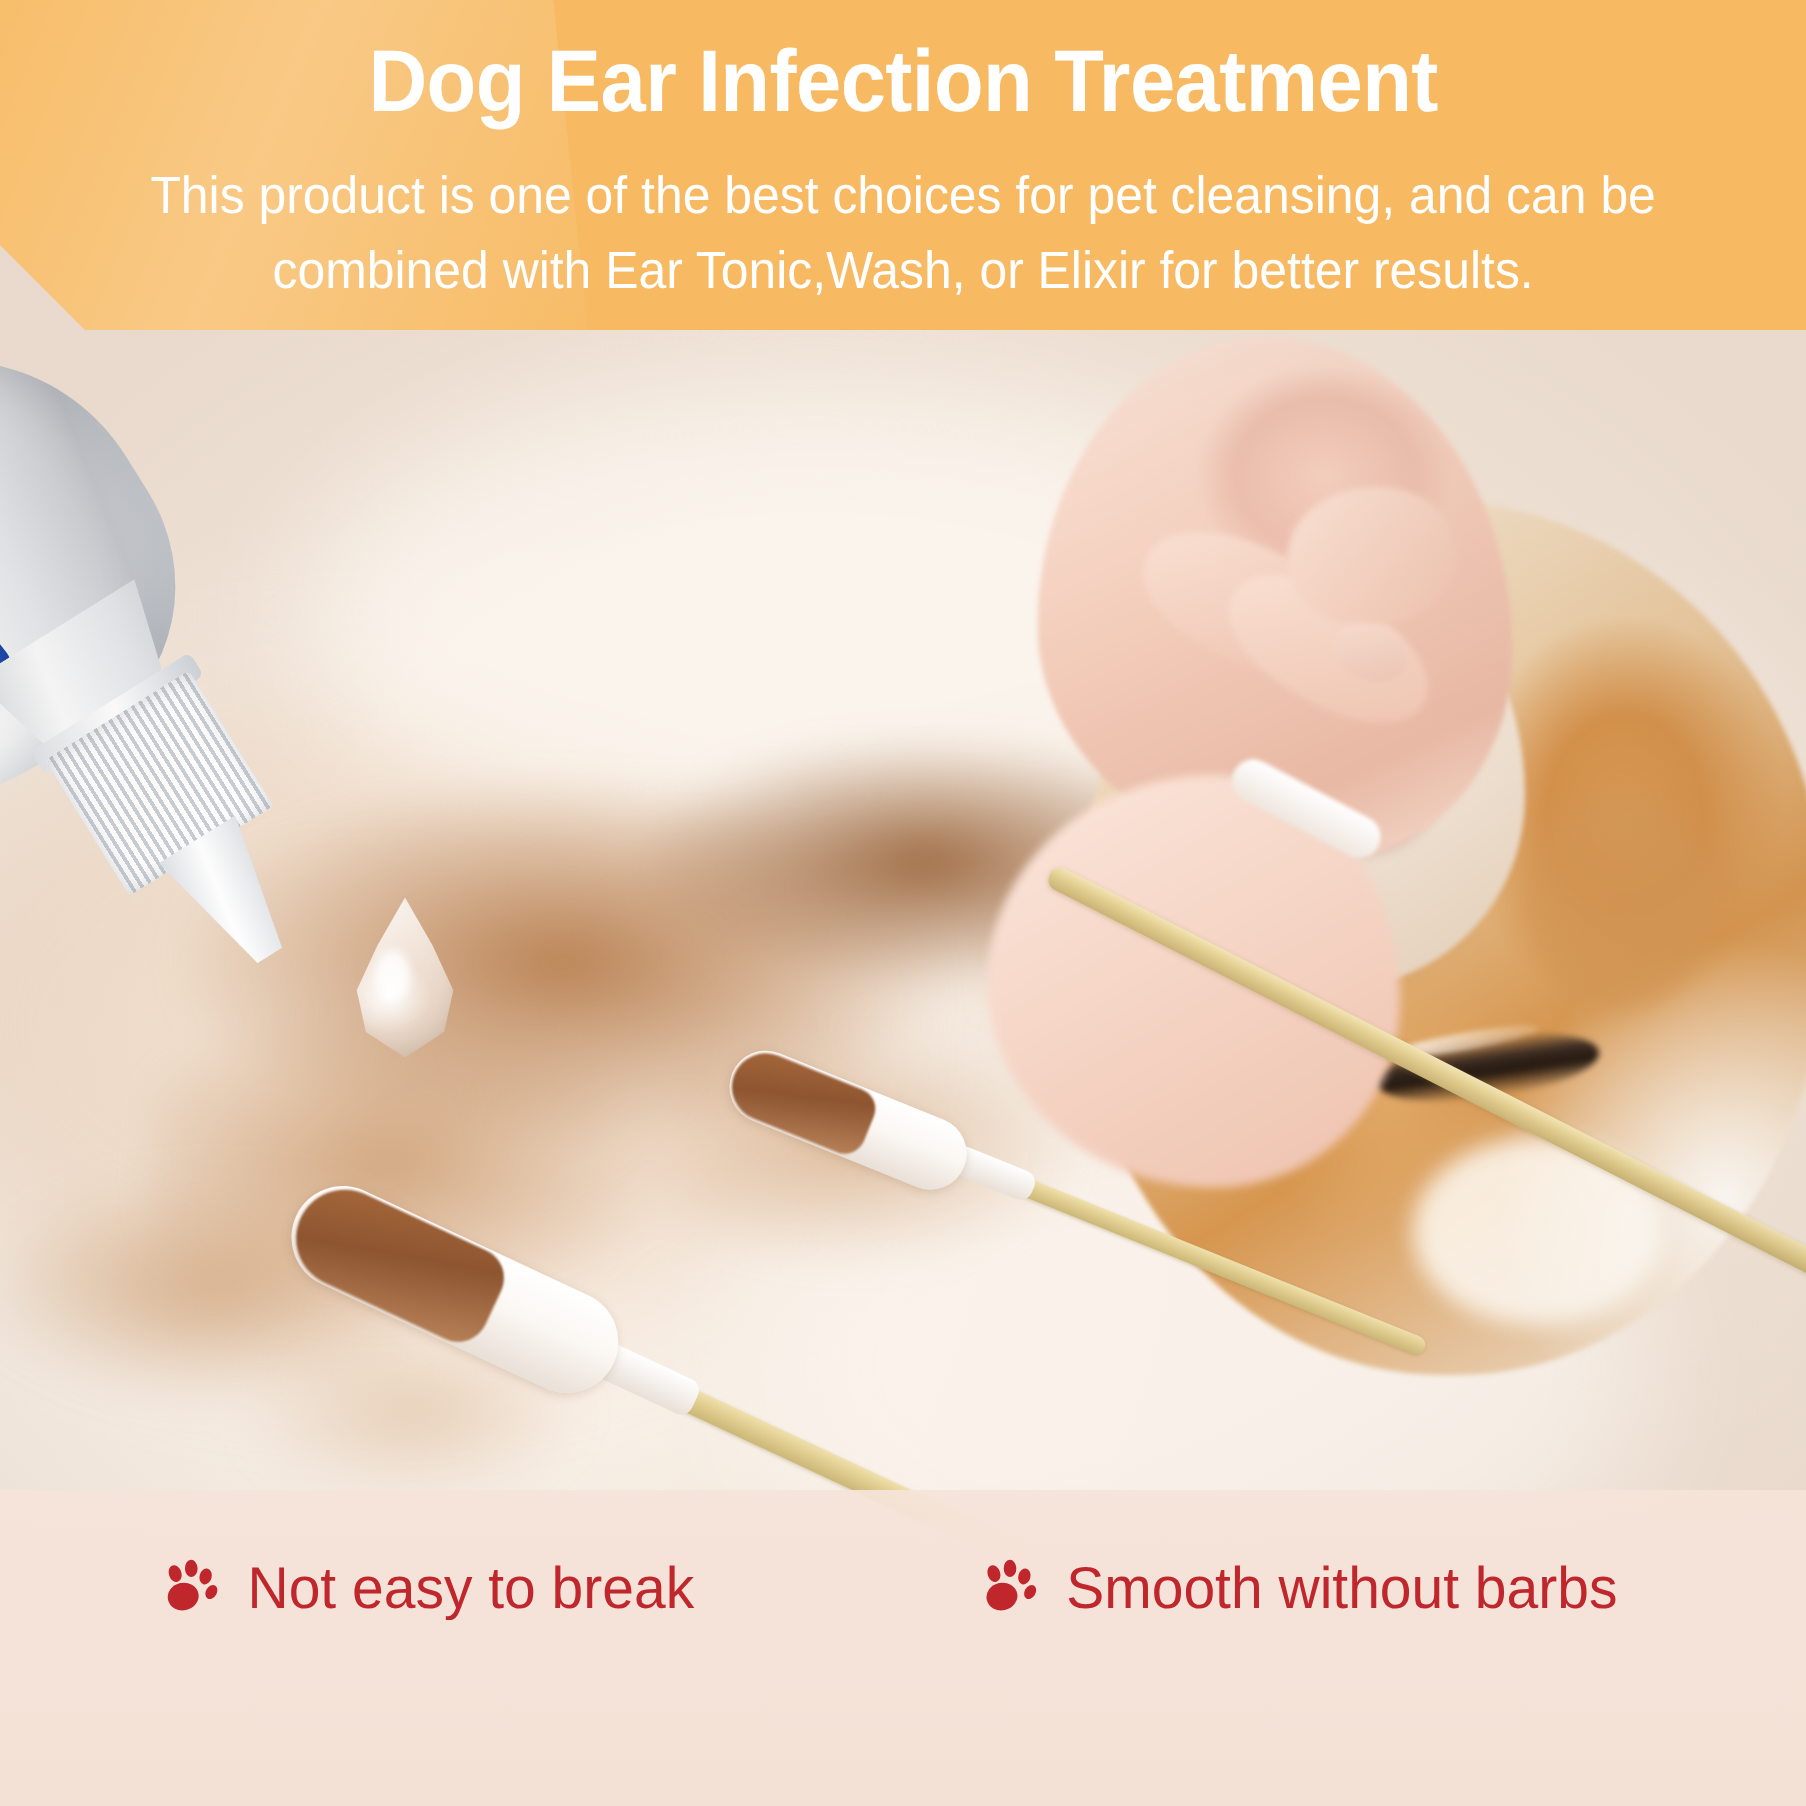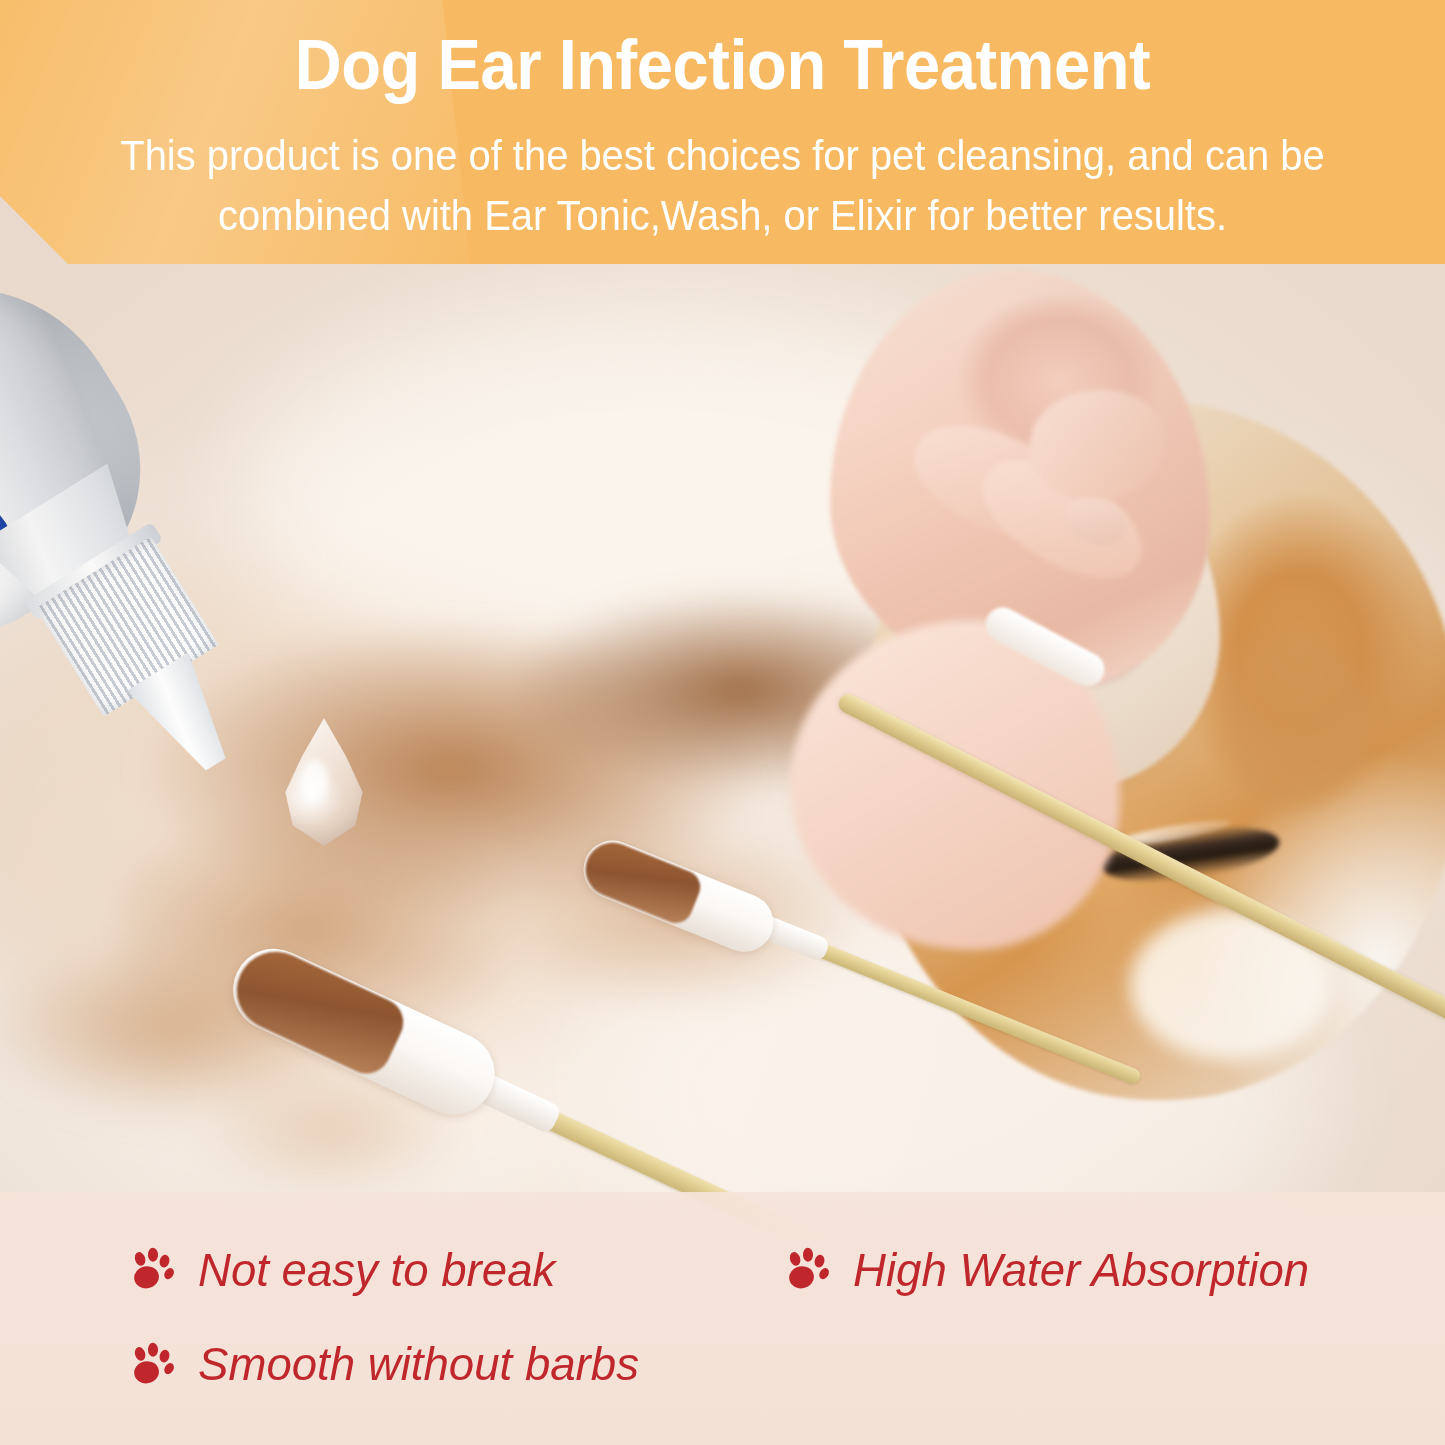--- a/index.html
+++ b/index.html
@@ -253,21 +253,21 @@
   }
 
   
   .features {
     position:absolute; left:0; bottom:0; width:1445px; height:253px;
     background:linear-gradient(180deg, rgba(246,228,217,.93) 0%, #F5E3D9 22%, #F4E1D6 100%);
   }
   .feat-grid {
     position:absolute; left:0; top:0; width:100%; height:100%;
     display:grid; grid-template-columns:655px 1fr; grid-template-rows:1fr 1fr;
-    padding:30px 0 34px 130px; column-gap:0;font-style:italic;
+    padding:30px 0 34px 130px; column-gap:0;
   }
   .feat {
     display:flex; align-items:center; gap:22px;
   }
   .feat-label {
     color:#C0272D; font-size:47px; font-weight:400;
     white-space:nowrap; transform:scaleX(.97); transform-origin:left center;
   }
   .paw { width:46px; height:46px; flex:0 0 46px; }
 
@@ -355,30 +355,20 @@
         <svg class="paw" viewBox="0 0 100 100">
           <ellipse cx="36" cy="68" rx="27" ry="24" fill="#C0272D" transform="rotate(-12 36 68)"></ellipse>
           <ellipse cx="22" cy="28" rx="11" ry="15" fill="#C0272D" transform="rotate(-18 22 28)"></ellipse>
           <ellipse cx="50" cy="19" rx="11" ry="15" fill="#C0272D" transform="rotate(-2 50 19)"></ellipse>
           <ellipse cx="75" cy="33" rx="10.5" ry="14" fill="#C0272D" transform="rotate(16 75 33)"></ellipse>
           <ellipse cx="85" cy="60" rx="9.5" ry="13" fill="#C0272D" transform="rotate(30 85 60)"></ellipse>
         </svg>
         <span class="feat-label">Not easy to break</span>
       </div>
 
-      <div class="feat">
-        <svg class="paw" viewBox="0 0 100 100">
-          <ellipse cx="36" cy="68" rx="27" ry="24" fill="#C0272D" transform="rotate(-12 36 68)"></ellipse>
-          <ellipse cx="22" cy="28" rx="11" ry="15" fill="#C0272D" transform="rotate(-18 22 28)"></ellipse>
-          <ellipse cx="50" cy="19" rx="11" ry="15" fill="#C0272D" transform="rotate(-2 50 19)"></ellipse>
-          <ellipse cx="75" cy="33" rx="10.5" ry="14" fill="#C0272D" transform="rotate(16 75 33)"></ellipse>
-          <ellipse cx="85" cy="60" rx="9.5" ry="13" fill="#C0272D" transform="rotate(30 85 60)"></ellipse>
-        </svg>
-        <span class="feat-label">High Water Absorption</span>
-      </div>
 
 
       <div class="feat">
         <svg class="paw" viewBox="0 0 100 100">
           <ellipse cx="36" cy="68" rx="27" ry="24" fill="#C0272D" transform="rotate(-12 36 68)"></ellipse>
           <ellipse cx="22" cy="28" rx="11" ry="15" fill="#C0272D" transform="rotate(-18 22 28)"></ellipse>
           <ellipse cx="50" cy="19" rx="11" ry="15" fill="#C0272D" transform="rotate(-2 50 19)"></ellipse>
           <ellipse cx="75" cy="33" rx="10.5" ry="14" fill="#C0272D" transform="rotate(16 75 33)"></ellipse>
           <ellipse cx="85" cy="60" rx="9.5" ry="13" fill="#C0272D" transform="rotate(30 85 60)"></ellipse>
         </svg>

